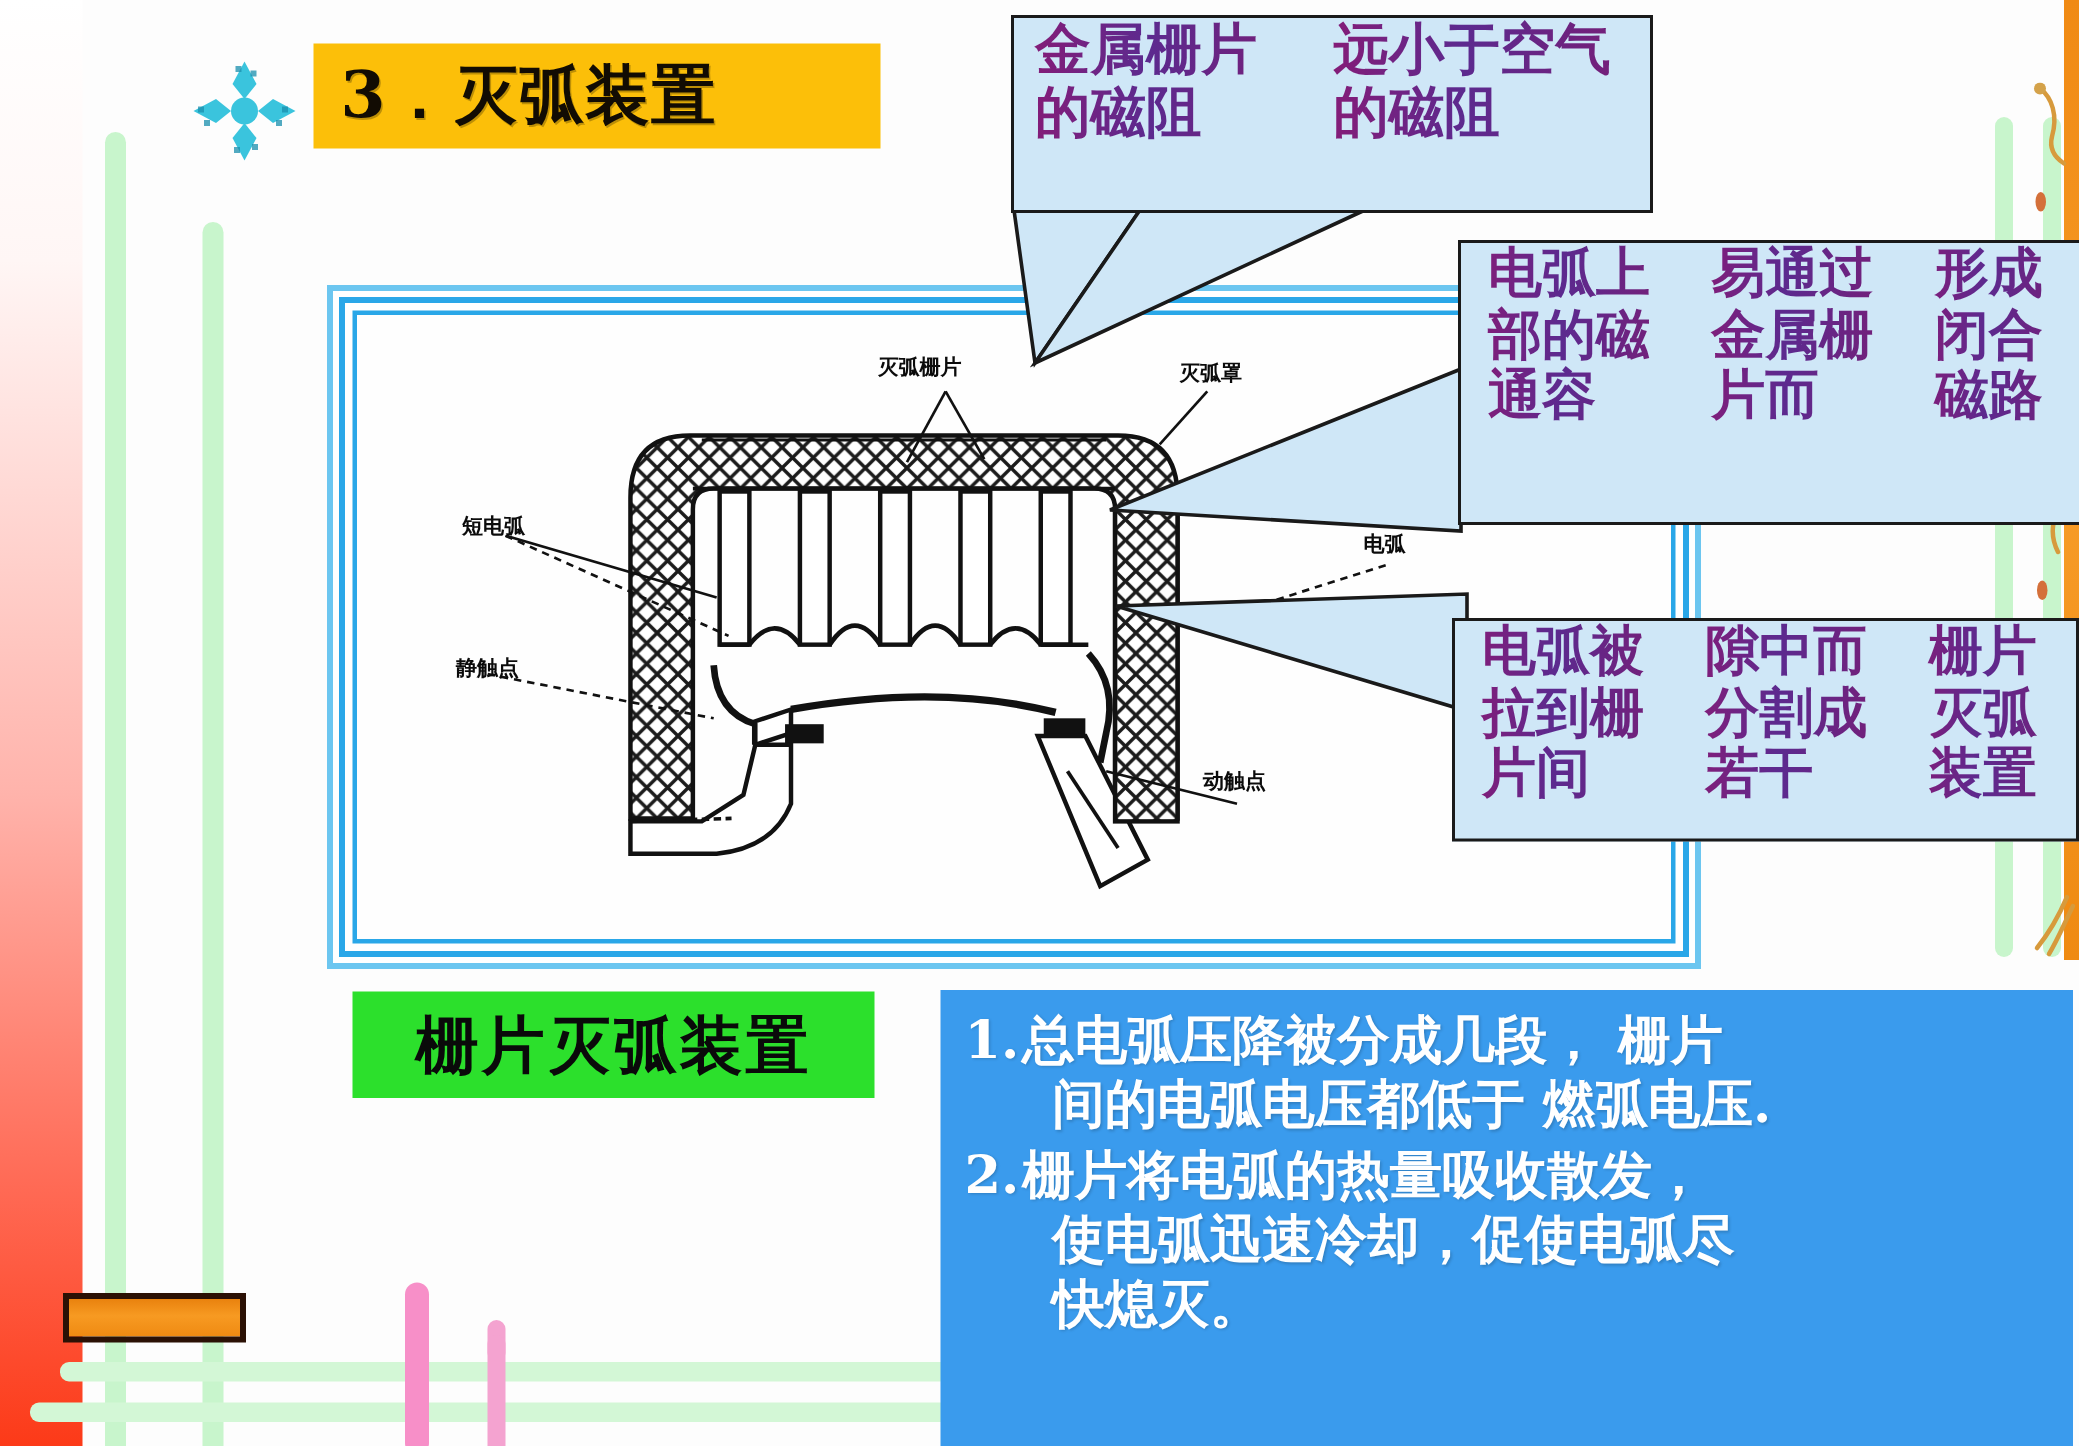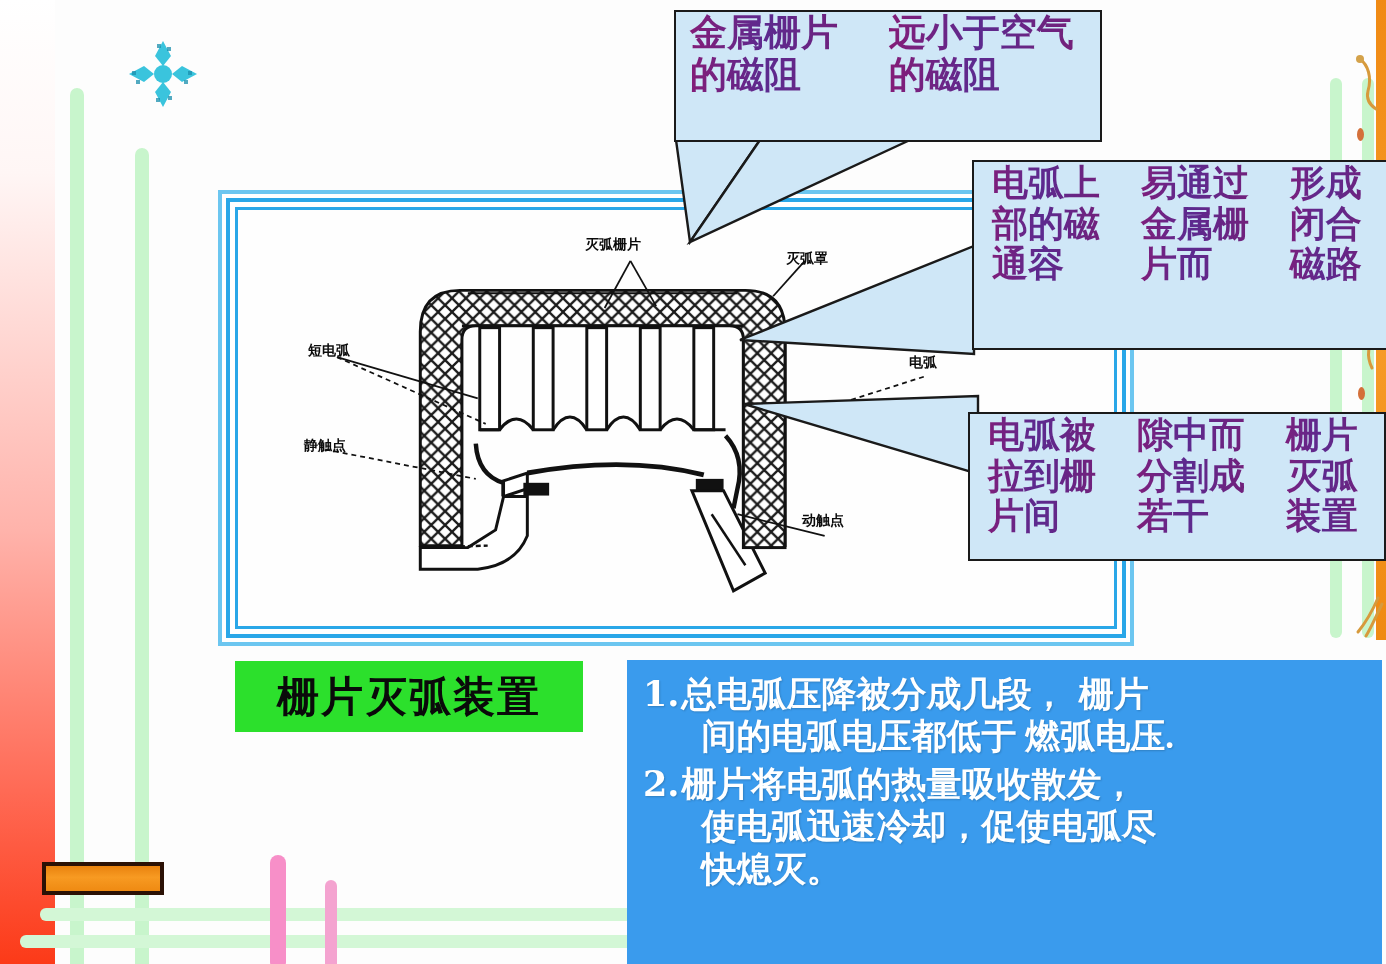--- a/index.html
+++ b/index.html
@@ -108,21 +108,21 @@
     position:absolute;left:627px;top:660px;width:755px;height:304px;
     background:#3a9bed;padding:12px 18px 0 16px;box-sizing:border-box;
   }
   .bp-item{display:flex;color:#ffffff;font-weight:bold;
     font-family:"DejaVu Serif","Liberation Serif",serif;
     font-size:35px;line-height:1.23;margin-bottom:4px;
     text-shadow:1px 1px 2px rgba(0,0,0,.18);
   }
   .bp-num{flex:0 0 auto;padding-right:2px;}
   .bp-txt{flex:1 1 auto;}
-  .bp-txt .l2{display:block;padding-left:20px;font-family:Liberation Serif, serif;}
+  .bp-txt .l2{display:block;padding-left:20px;}
 </style>
 </head>
 <body>
 
 <div class="slide">
 
   <div class="deco red-band"></div>
   <div class="deco green-v1"></div>
   <div class="deco green-v2"></div>
   <div class="deco green-h1"></div>
@@ -163,20 +163,23 @@
         <rect x="41" y="9" width="4" height="4"></rect>
       <rect x="30" y="60" width="4" height="4"></rect>
         <rect x="42" y="58" width="4" height="4"></rect>
       <rect x="6" y="33" width="4" height="4"></rect>
         <rect x="10" y="42" width="4" height="4"></rect>
       <rect x="62" y="33" width="4" height="4"></rect>
         <rect x="58" y="42" width="4" height="4"></rect>
     </g>
   </svg>
 
+  <div class="title-box">
+    <span class="title-text">3．灭弧装置</span>
+  </div>
 
   <div class="diagram-frame">
     <div class="diagram-inner"></div>
     <svg class="diagram-svg" viewBox="0 0 900 440" preserveAspectRatio="none">
       <defs>
         <pattern id="hatch" width="14" height="14" patternUnits="userSpaceOnUse">
           <rect width="14" height="14" fill="#ffffff"></rect>
           <path d="M0 0 L14 14 M14 0 L0 14" stroke="#1b1b1b" stroke-width="2.3"></path>
         </pattern>
       </defs>
@@ -224,21 +227,21 @@
         <path d="M580 60 L548 96"></path>
         <path d="M108 158 L250 200"></path>
         <path d="M108 158 L258 226" stroke-dasharray="5 4"></path>
         <path d="M700 178 L600 210" stroke-dasharray="5 4"></path>
         <path d="M96 252 L248 282" stroke-dasharray="5 4"></path>
         <path d="M600 340 L512 318"></path>
       </g>
     </svg>
 
     <span class="dlabel" style="left:355px;top:34px;position:absolute;">灭弧栅片</span>
-    <span class="dlabel" style="left:556px;top:48px;position:absolute;">灭弧罩</span>
+    <span class="dlabel" style="left:556px;top:38px;position:absolute;">灭弧罩</span>
     <span class="dlabel" style="left:78px;top:140px;position:absolute;">短电弧</span>
     <span class="dlabel" style="left:679px;top:152px;position:absolute;">电弧</span>
     <span class="dlabel" style="left:74px;top:235px;position:absolute;">静触点</span>
     <span class="dlabel" style="left:572px;top:310px;position:absolute;">动触点</span>
   </div>
 
   <div class="callout" id="co1">
     <svg class="tail" style="left:674px;top:138px;width:330px;height:110px;" viewBox="0 0 330 110">
       <path d="M2 2 L86 2 L16 104 Z" fill="#cfe7f7" stroke="#1a1a1a" stroke-width="2.4"></path>
       <path d="M86 2 L236 2 L16 104 Z" fill="#cfe7f7" stroke="#1a1a1a" stroke-width="2.4"></path>

